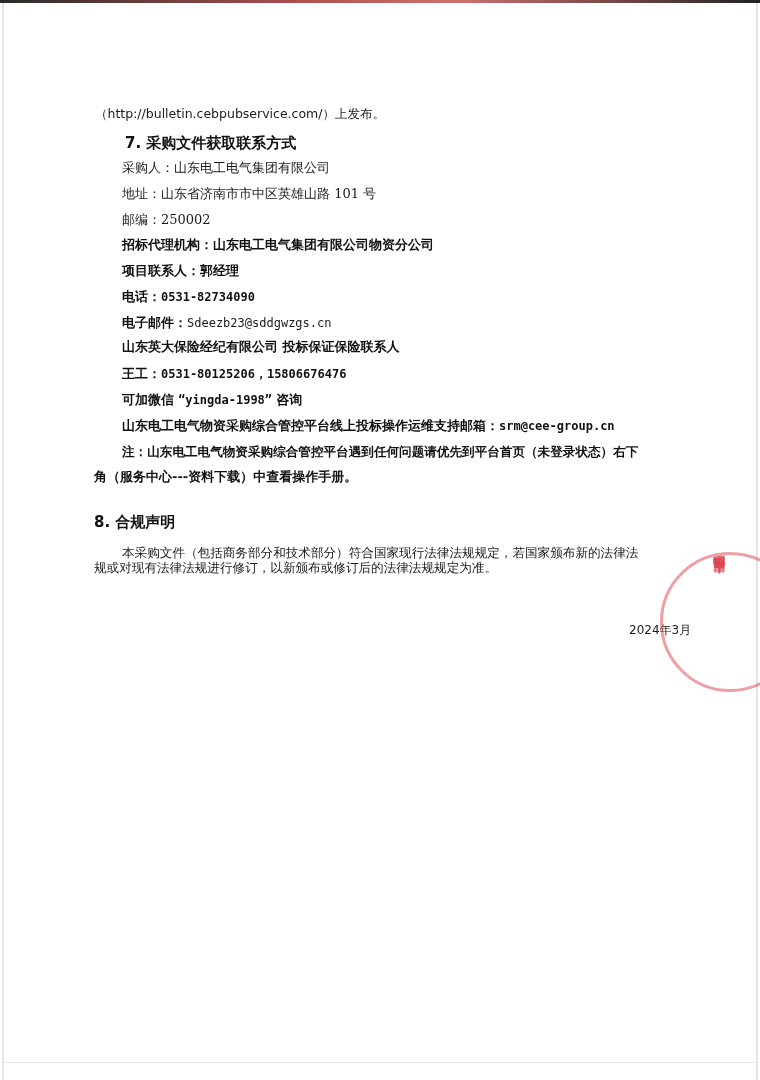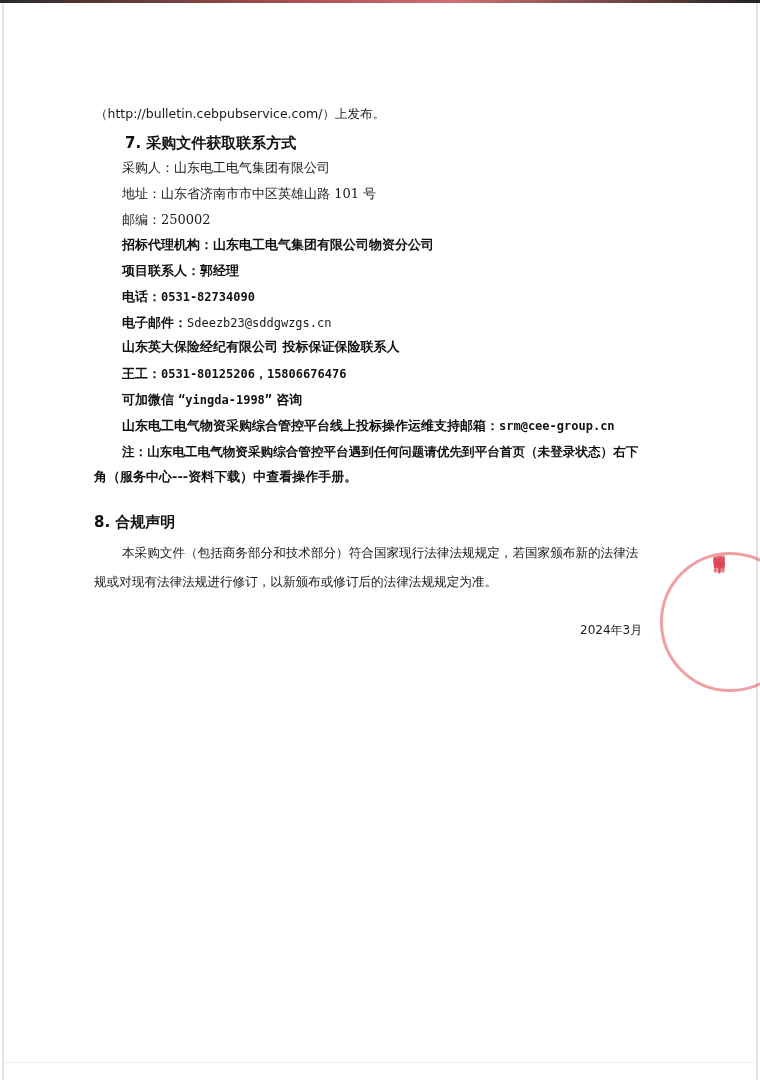--- a/index.html
+++ b/index.html
@@ -137,21 +137,21 @@
   </div>
 
   <div class="line bold" style="left:122px; top:444px; font-size:12.6px;">注：山东电工电气物资采购综合管控平台遇到任何问题请优先到平台首页（未登录状态）右下</div>
 
   <div class="line bold" style="left:94px; top:469px;">角（服务中心---资料下载）中查看操作手册。</div>
 
   <div class="line heading" style="left:94px; top:513px;">8. 合规声明</div>
 
   <div class="line" style="left:122px; top:545px; font-size:12.6px;">本采购文件（包括商务部分和技术部分）符合国家现行法律法规规定，若国家颁布新的法律法</div>
 
-  <div class="line" style="left:94px; top:574px; font-size:12.6px;">规或对现有法律法规进行修订，以新颁布或修订后的法律法规规定为准。</div>
+  <div class="line" style="left:94px; top:560px; font-size:12.6px;">规或对现有法律法规进行修订，以新颁布或修订后的法律法规规定为准。</div>
 
-  <div class="line sans" style="left:580px; top:622px; font-size:12px;">2024年3月</div>
+  <div class="line sans" style="left:629px; top:622px; font-size:12px;">2024年3月</div>
 
 </div>
 
 <div class="stamp">
   <div class="stamp-text">山东电工电气集团有限公司</div>
 </div>
 
 </body></html>

